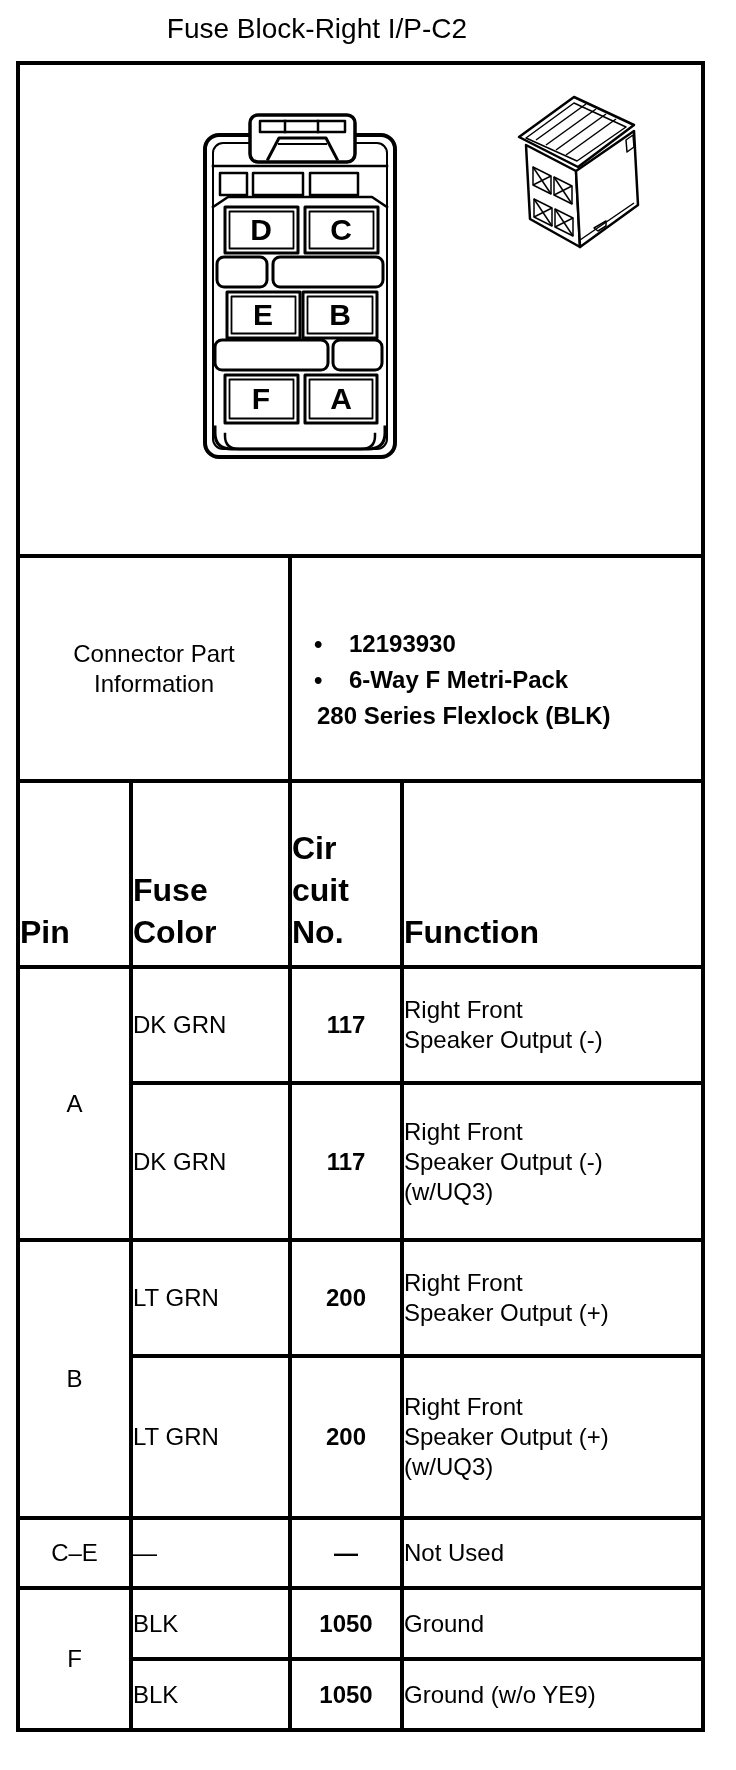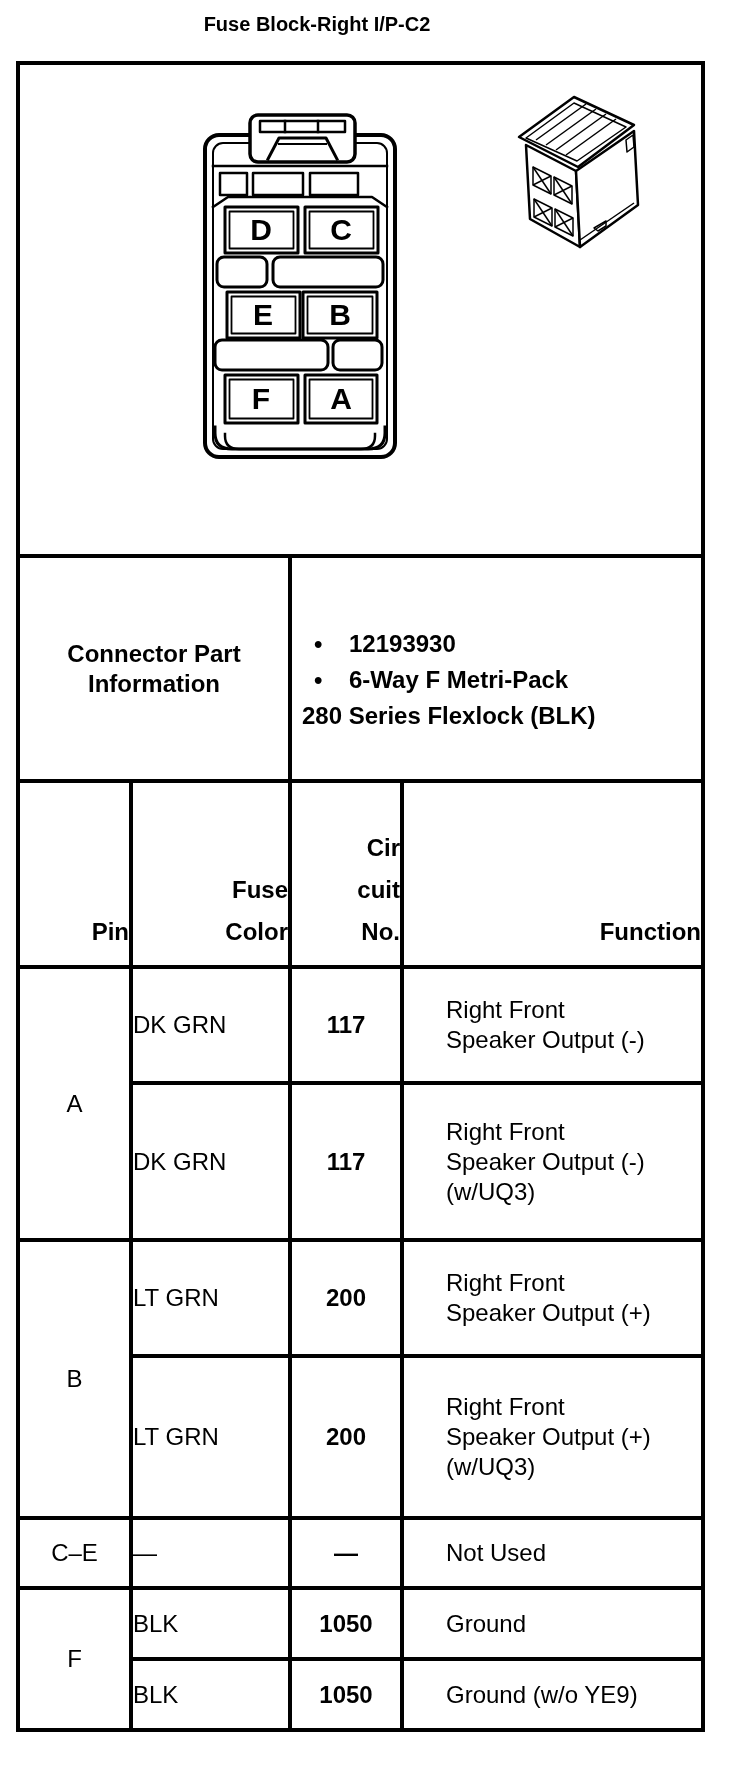--- a/index.html
+++ b/index.html
@@ -4,59 +4,59 @@
 <style>
   html,body{margin:0;padding:0;background:#ffffff;}
   body{
     width:736px;height:1770px;position:relative;
     font-family:"Liberation Sans","DejaVu Sans",sans-serif;
     color:#000;
     -webkit-font-smoothing:antialiased;
   }
   .page-title{
     position:absolute;left:0;top:13px;width:634px;
-    text-align:center;font-size:20px;font-weight:bold;letter-spacing:0;
+    text-align:center;font-size:28px;font-weight:normal;letter-spacing:0;
   }
   table.main{
     position:absolute;left:16px;top:61px;
     border-collapse:collapse;table-layout:fixed;width:685px;
     background:#fff;
   }
   table.main td{
     border:4px solid #000;padding:0;vertical-align:middle;
     font-size:24px;line-height:30px;overflow:hidden;
   }
   td.diagram-cell{height:489px;position:relative;padding:0;}
   .front-wrap{position:absolute;left:160px;top:23px;width:240px;height:380px;}
   .front-wrap svg{position:absolute;left:0;top:0;}
   .cavity-letter{
     position:absolute;width:42px;height:42px;display:flex;
     align-items:center;justify-content:center;
     font-size:30px;font-weight:bold;
   }
   .iso-wrap{position:absolute;left:486px;top:20px;width:150px;height:175px;}
   td.part-label{
-    height:221px;text-align:center;font-weight:bold;font-size:25px;line-height:42px;
+    height:221px;text-align:center;font-weight:normal;font-size:25px;line-height:42px;
   }
   td.part-details{vertical-align:top;font-weight:bold;font-size:25px;}
   .details-inner{padding:22px 6px 0 10px;}
   .bullet-row{display:flex;line-height:36px;}
   .bullet-dot{margin-left:12px;width:35px;flex:0 0 35px;}
-  .bullet-continuation{line-height:36px;}
+  .bullet-continuation{line-height:36px;margin-left:15px;}
   tr.header-row td{
-    height:182px;vertical-align:bottom;text-align:right;
-    font-weight:bold;font-size:24px;line-height:42px;
+    height:182px;vertical-align:bottom;text-align:left;
+    font-weight:bold;font-size:32px;line-height:42px;
   }
   tr.header-row td .hline{display:block;}
-  .hdr-pad{padding-bottom:12px;padding-left:42px;}
+  .hdr-pad{padding-bottom:12px;}
   td.pin-cell{text-align:center;}
   td.wire-cell{}
   td.circuit-cell{text-align:center;font-weight:bold;}
   td.function-cell{text-align:left;padding-left:13px;line-height:42px;}
-  td.function-cell .fline{display:block;padding-left:42px;}
+  td.function-cell .fline{display:block;}
 </style>
 </head>
 <body>
 
 <div class="page-title">Fuse Block-Right I/P-C2</div>
 
 <table class="main">
   <colgroup>
     <col style="width:113px">
       <col style="width:159px">

